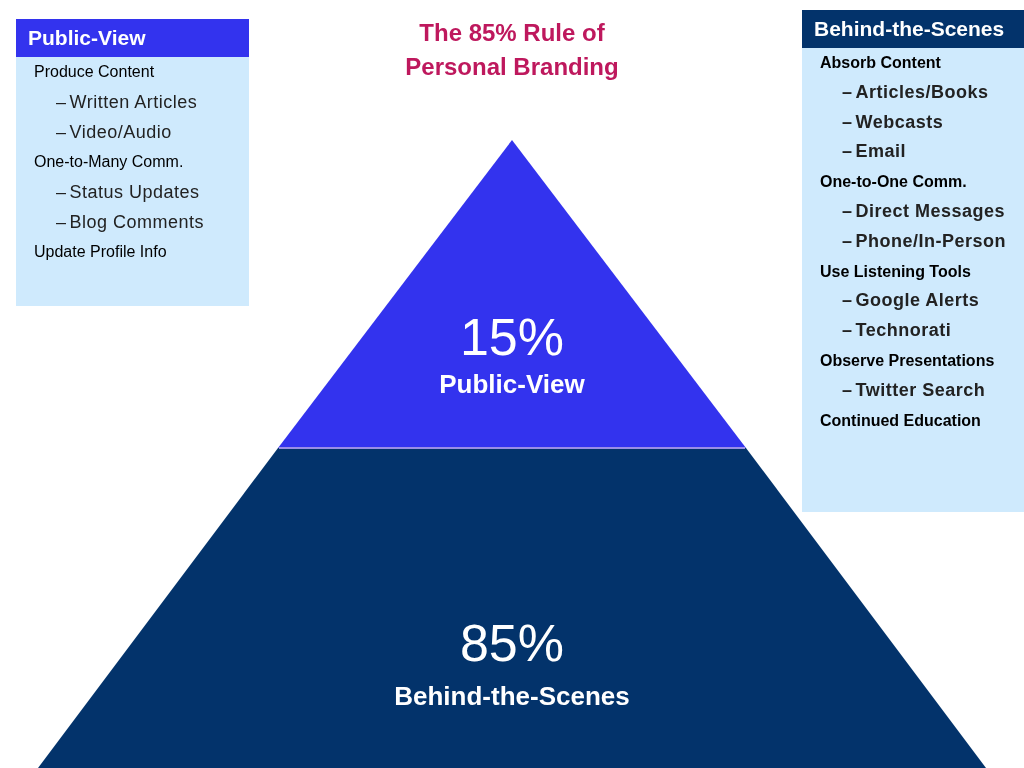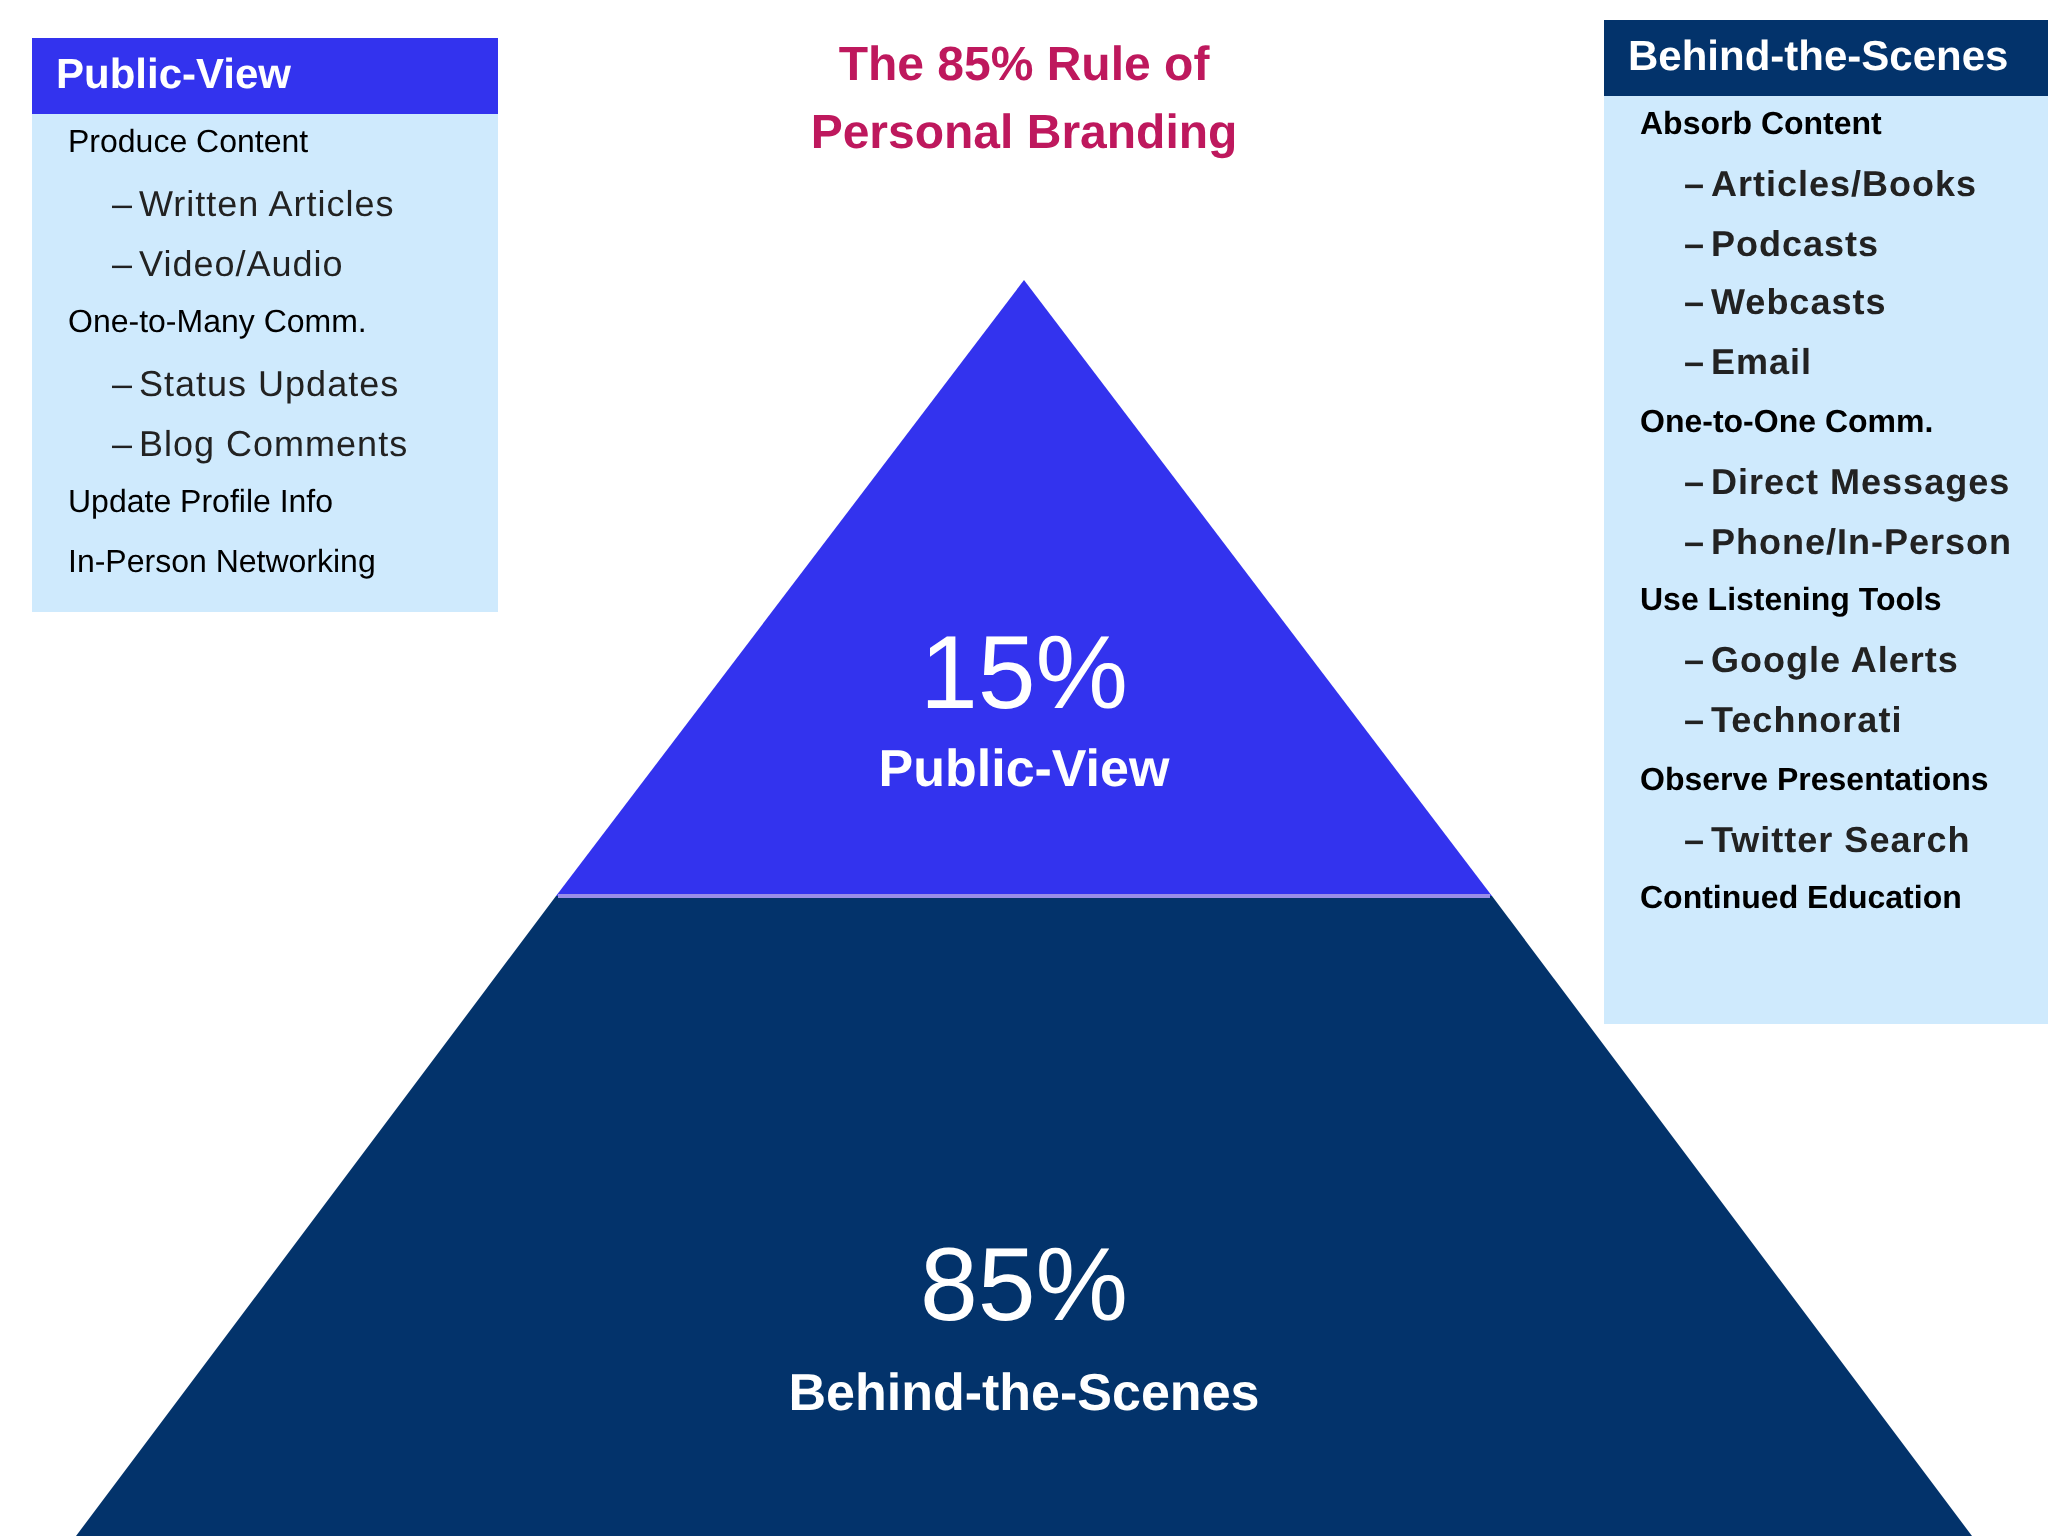--- a/index.html
+++ b/index.html
@@ -49,30 +49,28 @@
 <div class="panel" id="left-panel">
   <div class="panel-head">Public-View</div>
   <ul>
       <li class="row item"><span>Produce Content</span></li>
       <li class="row sub"><span class="dash">–</span><span>Written Articles</span></li>
       <li class="row sub"><span class="dash">–</span><span>Video/Audio</span></li>
       <li class="row item"><span>One-to-Many Comm.</span></li>
       <li class="row sub"><span class="dash">–</span><span>Status Updates</span></li>
       <li class="row sub"><span class="dash">–</span><span>Blog Comments</span></li>
       <li class="row item"><span>Update Profile Info</span></li>
-      <li class="row item"><span>In-Person Networking</span></li>
     </ul>
 </div>
 
 <div class="panel" id="right-panel">
   <div class="panel-head">Behind-the-Scenes</div>
   <ul>
       <li class="row item"><span>Absorb Content</span></li>
       <li class="row sub"><span class="dash">–</span><span>Articles/Books</span></li>
-      <li class="row sub"><span class="dash">–</span><span>Podcasts</span></li>
       <li class="row sub"><span class="dash">–</span><span>Webcasts</span></li>
       <li class="row sub"><span class="dash">–</span><span>Email</span></li>
       <li class="row item"><span>One-to-One Comm.</span></li>
       <li class="row sub"><span class="dash">–</span><span>Direct Messages</span></li>
       <li class="row sub"><span class="dash">–</span><span>Phone/In-Person</span></li>
       <li class="row item"><span>Use Listening Tools</span></li>
       <li class="row sub"><span class="dash">–</span><span>Google Alerts</span></li>
       <li class="row sub"><span class="dash">–</span><span>Technorati</span></li>
       <li class="row item"><span>Observe Presentations</span></li>
       <li class="row sub"><span class="dash">–</span><span>Twitter Search</span></li>

